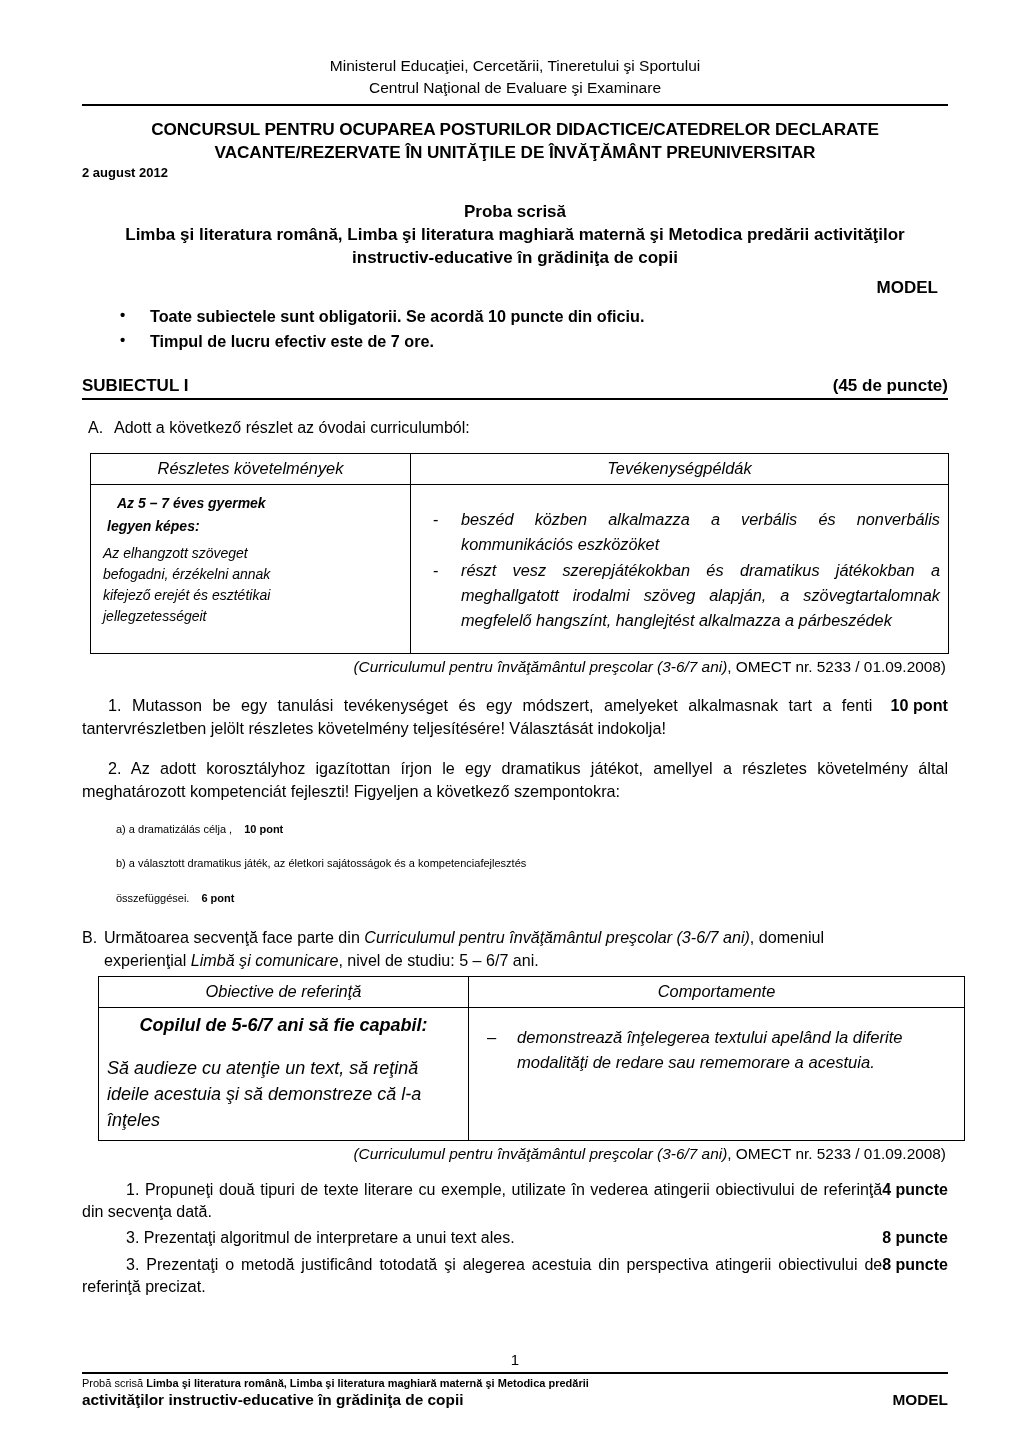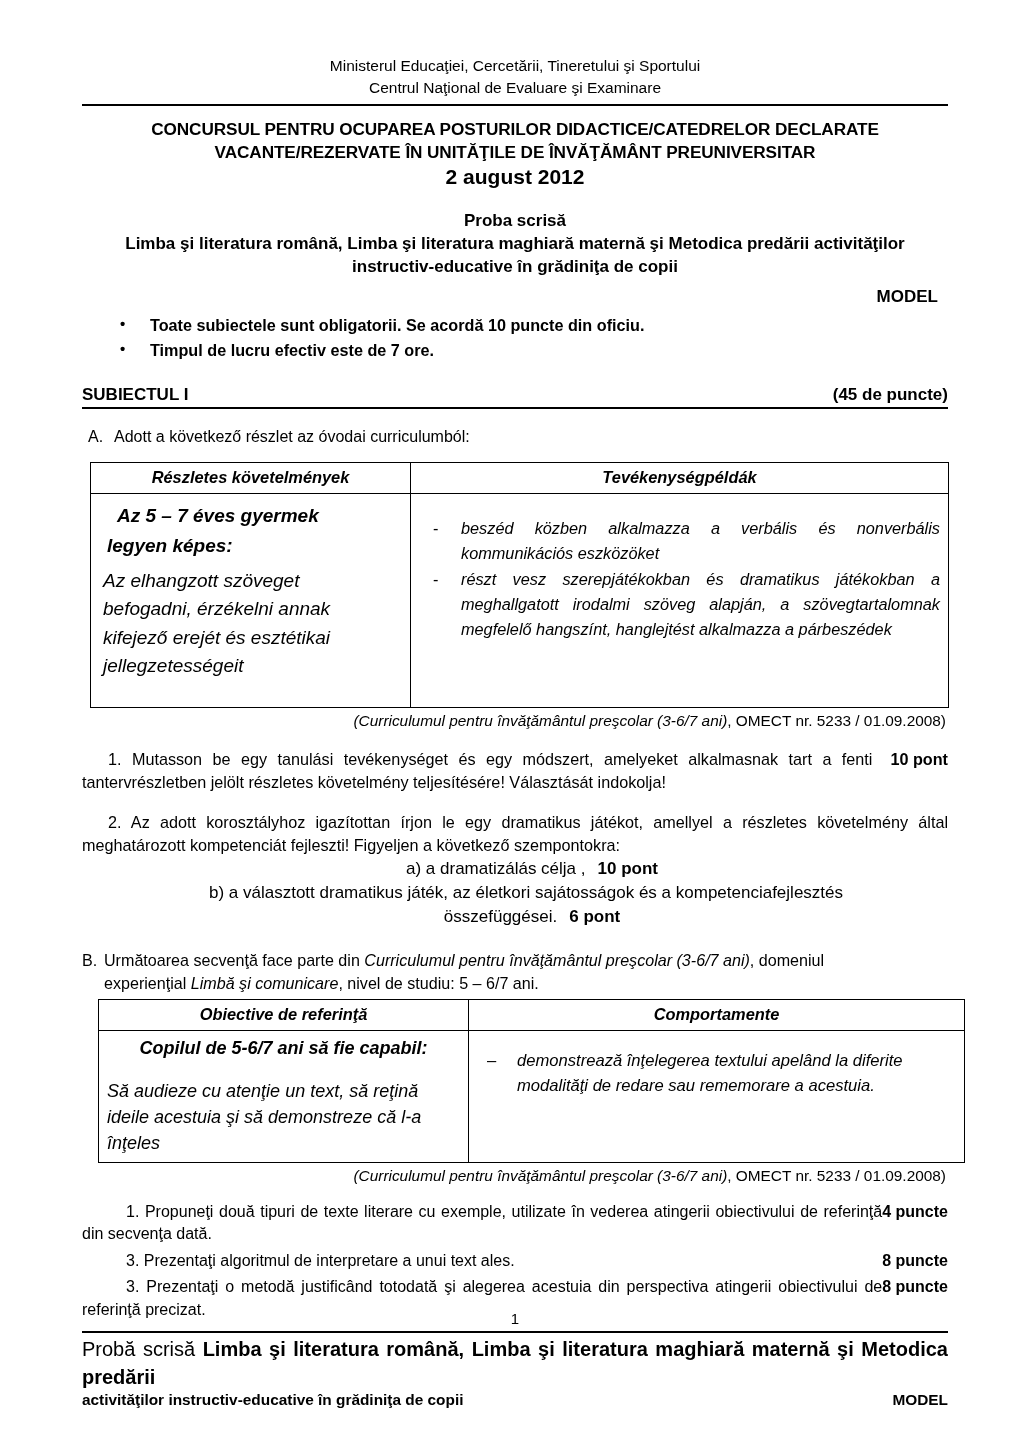--- a/index.html
+++ b/index.html
@@ -44,23 +44,23 @@
 
   .exam-title {
     text-align: center;
     font-weight: bold;
     font-size: 17.2px;
     line-height: 1.33;
     margin-top: 12px;
     letter-spacing: -0.1px;
   }
   .exam-date {
-    text-align: center;
-    font-weight: bold;
-    font-size: 21px;
+    text-align: left;
+    font-weight: bold;
+    font-size: 13px;
     margin-top: 1px;
   }
 
   .proba {
     text-align: center;
     font-weight: bold;
     font-size: 17px;
     margin-top: 22px;
   }
   .subject-line {
@@ -127,35 +127,35 @@
     margin-top: 14px;
   }
   table.cur td, table.cur th {
     border: 1.6px solid #000;
     vertical-align: top;
     padding: 4px 8px;
   }
   table.cur thead th {
     text-align: center;
     font-style: italic;
-    font-weight: bold;
+    font-weight: normal;
     font-size: 16.4px;
     padding: 5px 6px 6px 6px;
   }
 
   
   #table1 {
     width: 858px;
     margin-left: 8px;
   }
   #table1 col.c1 { width: 320px; }
   #table1 col.c2 { width: 538px; }
   #t1-left {
     font-style: italic;
-    font-size: 19px;
+    font-size: 14px;
     line-height: 1.5;
     padding-top: 8px;
     padding-left: 12px;
     padding-bottom: 26px;
   }
   #t1-left .lead {
     font-weight: bold;
     display: block;
     padding-left: 14px;
     margin-bottom: 2px;
@@ -208,25 +208,26 @@
     margin-top: 18px;
     text-align: justify;
   }
   .task .first-ind { display: inline-block; width: 26px; }
   .pts {
     font-weight: bold;
     float: right;
     margin-left: 18px;
   }
   .sub-item {
-    font-size: 17px;
+    font-size: 11px;
     line-height: 1.42;
     padding-left: 34px;
     display: flex;
-    justify-content: center;
+    justify-content: flex-start;
+    margin-top: 19px;
   }
   .sub-item .txt { padding-right: 12px; }
   .sub-item .pt { font-weight: bold; white-space: nowrap; }
 
   .para-B {
     font-size: 16.1px;
     line-height: 1.42;
     margin-top: 20px;
   }
   .para-B .b-ind { display: inline-block; width: 22px; }
@@ -291,21 +292,21 @@
   .footer-rule {
     border-bottom: 2.2px solid #000;
     margin-bottom: 2px;
   }
   .page-num {
     text-align: center;
     font-size: 15px;
     margin-bottom: 4px;
   }
   .footer-text {
-    font-size: 20px;
+    font-size: 11px;
     line-height: 1.4;
     text-align: justify;
   }
   .footer-text .lead-normal { font-weight: normal; }
   .footer-text .bold { font-weight: bold; }
   .footer-line2 {
     display: flex;
     justify-content: space-between;
     font-weight: bold;
     font-size: 15.4px;

